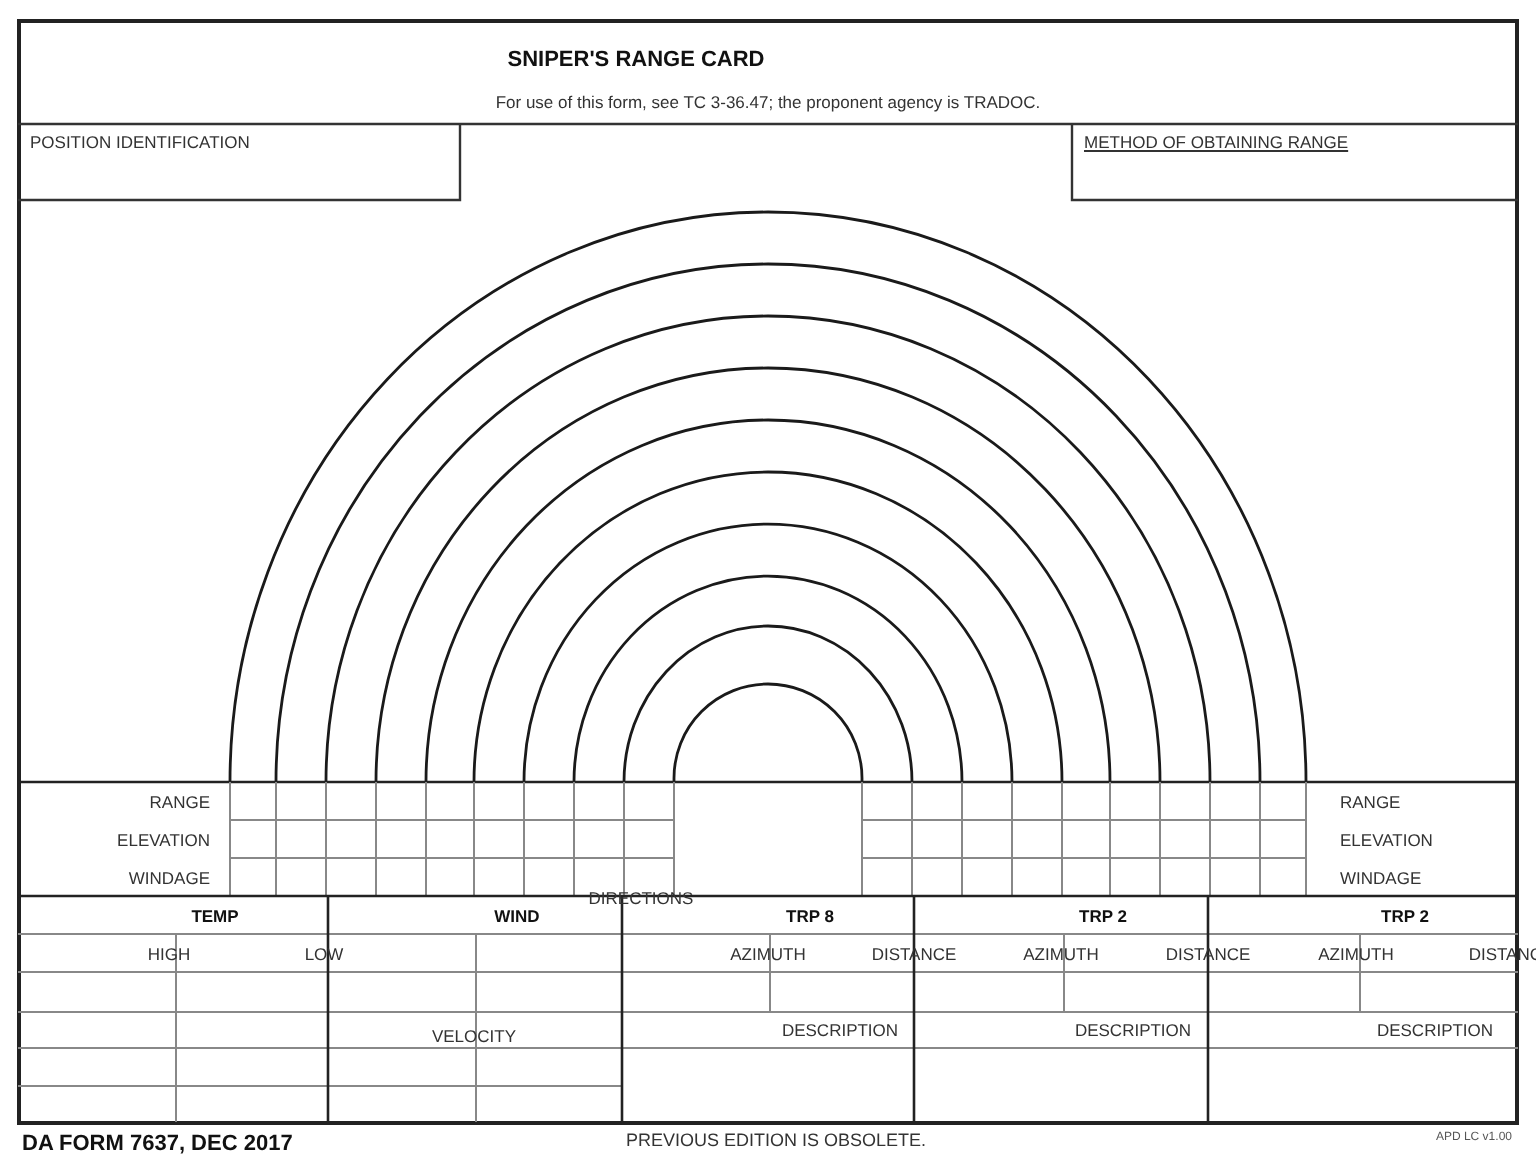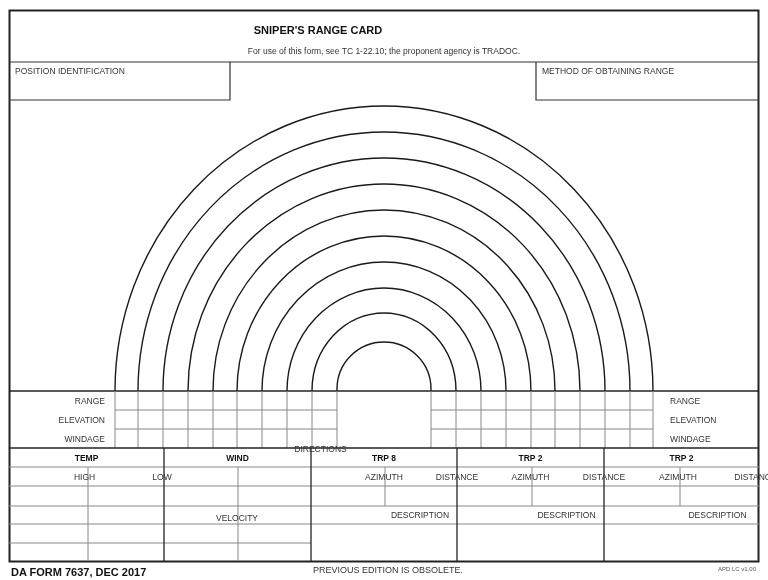--- a/index.html
+++ b/index.html
@@ -2,21 +2,21 @@
 <html><head>
 <meta charset="utf-8">
 <style>
   html, body { margin:0; padding:0; background:#ffffff; }
   body { width:768px; height:580px; position:relative; overflow:hidden;
          font-family:"Liberation Sans", sans-serif; color:#222; }
   .txt { position:absolute; white-space:nowrap; font-size:9px; color:#333; }
   .title { font-weight:bold; font-size:11px; color:#111; }
   .sub { font-size:8.5px; color:#333; }
   .lbl { font-size:8.5px; color:#333; }
-  .cell-h { font-weight:bold; font-size:8.5px; color:#111; text-align:center; }
+  .cell-h { font-weight:bold; font-size:8.5px; color:#111; text-align:center;padding-left:21px; }
   .cell-c { font-size:8.5px; color:#333; text-align:center;padding-left:36px; }
   .foot-l { font-weight:bold; font-size:11px; color:#111; }
   .foot-c { font-size:9px; color:#333; }
   .foot-r { font-size:6px; color:#555; }
   svg { position:absolute; left:0; top:0; }
   .field { position:absolute; background:transparent; }
 </style>
 </head>
 <body>
 
@@ -94,26 +94,26 @@
   </g>
   <g stroke="#222" stroke-width="1.3">
     <line x1="164" y1="448" x2="164" y2="561"></line>
     <line x1="311" y1="448" x2="311" y2="561"></line>
     <line x1="457" y1="448" x2="457" y2="561"></line>
     <line x1="604" y1="448" x2="604" y2="561"></line>
   </g>
 </svg>
 
 <div class="txt title" style="left:0; width:636px; text-align:center; top:24px;">SNIPER'S RANGE CARD</div>
-<div class="txt sub" style="left:0; width:768px; text-align:center; top:46px;">For use of this form, see TC 1-22.10; the proponent agency is TRADOC.</div>
+<div class="txt sub" style="left:0; width:768px; text-align:center; top:46px;">For use of this form, see TC 3-36.47; the proponent agency is TRADOC.</div>
 
 <div class="txt lbl" style="left:15px; top:66px;">POSITION IDENTIFICATION</div>
 <div class="field" style="left:10px; top:76px; width:219px; height:23px;"></div>
 
-<div class="txt lbl" style="left:542px; top:66px;">METHOD OF OBTAINING RANGE</div>
+<div class="txt lbl" style="left:542px; top:66px;text-decoration:underline;">METHOD OF OBTAINING RANGE</div>
 <div class="field" style="left:537px; top:76px; width:220px; height:23px;"></div>
 
 <div class="field" style="left:115px; top:106px; width:538px; height:285px;"></div>
 
 <div class="txt lbl" style="right:663px; top:396px; text-align:right;">RANGE</div>
 <div class="txt lbl" style="right:663px; top:415px; text-align:right;">ELEVATION</div>
 <div class="txt lbl" style="right:663px; top:434px; text-align:right;">WINDAGE</div>
 
 <div class="txt lbl" style="left:670px; top:396px;">RANGE</div>
 <div class="txt lbl" style="left:670px; top:415px;">ELEVATION</div>

